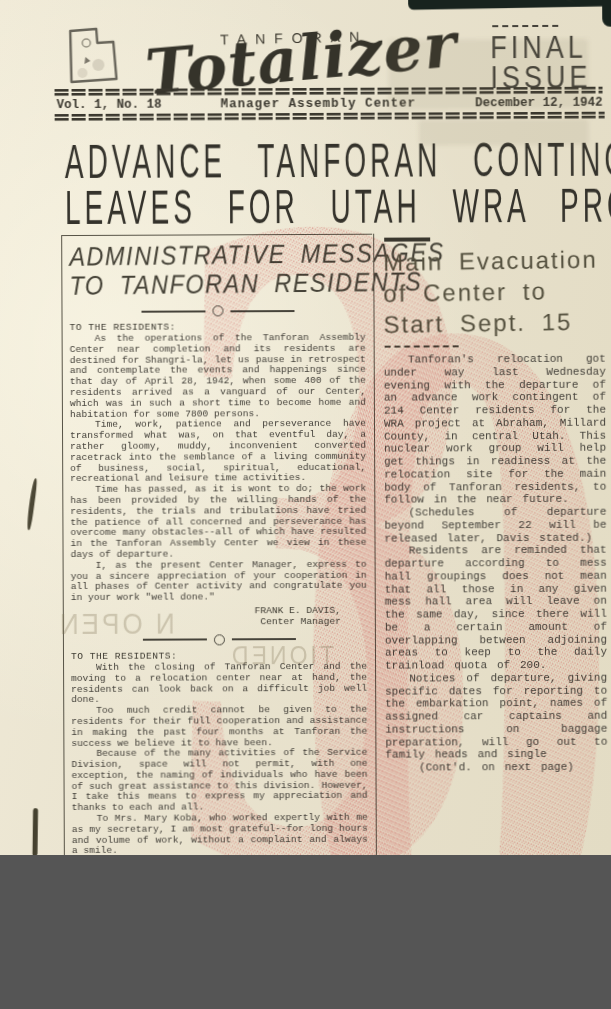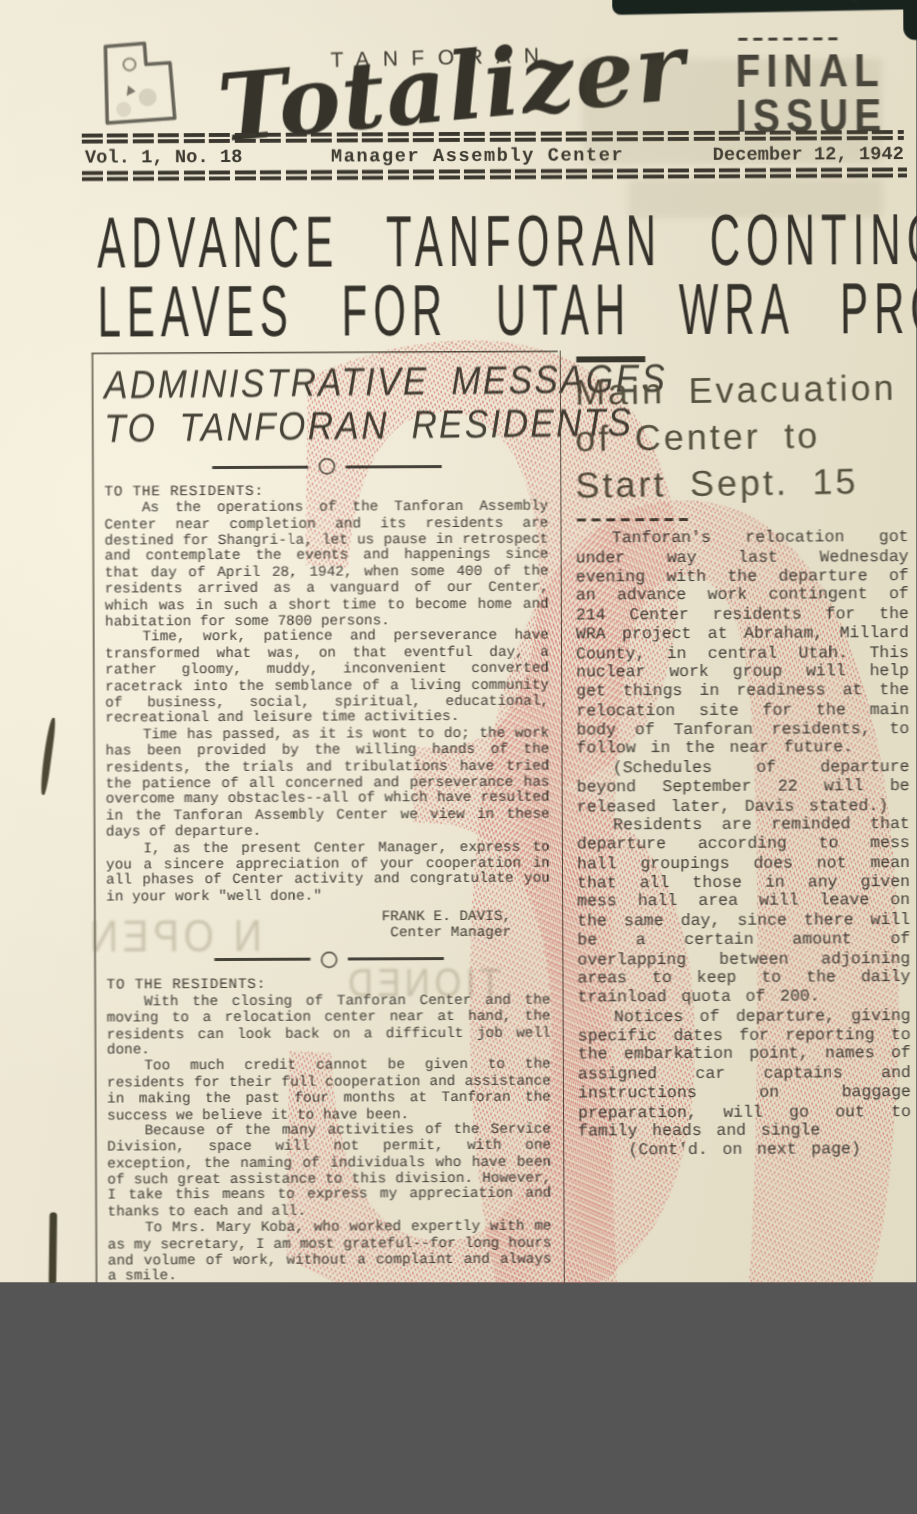--- a/index.html
+++ b/index.html
@@ -18,21 +18,21 @@
   .crease{position:absolute;top:4px;right:32px;width:150px;height:1.5px;background:linear-gradient(90deg,rgba(120,110,85,0),rgba(120,110,85,.45),rgba(120,110,85,0));transform:rotate(24deg);transform-origin:right top;}
 
   
   .stamp{position:absolute;left:60px;top:22px;}
   .kicker{position:absolute;left:222px;top:30px;font-family:"Liberation Sans",sans-serif;font-size:14px;letter-spacing:9px;color:#3c392f;transform:rotate(-1deg);}
   .script-title{
     position:absolute;left:138px;top:22px;width:330px;text-align:center;
     font-family:"DejaVu Serif","Liberation Serif",serif;font-style:italic;font-weight:bold;
     font-size:62px;color:#35332a;transform:rotate(-5deg);letter-spacing:1px;
   }
-  .finalissue{position:absolute;right:18px;top:26px;text-align:left;font-family:"Liberation Sans",sans-serif;color:#45423a;font-weight:bold;}
+  .finalissue{position:absolute;right:18px;top:26px;text-align:left;font-family:"Liberation Sans",sans-serif;color:#45423a;}
   .finalissue .overdash{width:66px;height:0;border-top:2px dashed #45423a;margin:0 0 3px 2px;}
   .finalissue .fline{font-size:27px;letter-spacing:4px;transform:scaleY(1.15);transform-origin:top left;line-height:30px;}
 
   .rule-double{
     position:absolute;height:7px;background-repeat:no-repeat;
     background-image:
       repeating-linear-gradient(90deg,#3a372e 0 14px,rgba(0,0,0,0) 14px 17px),
       repeating-linear-gradient(90deg,#3a372e 0 14px,rgba(0,0,0,0) 14px 17px);
     background-size:100% 2.6px,100% 2.6px;background-position:0 0,0 100%;
   }

